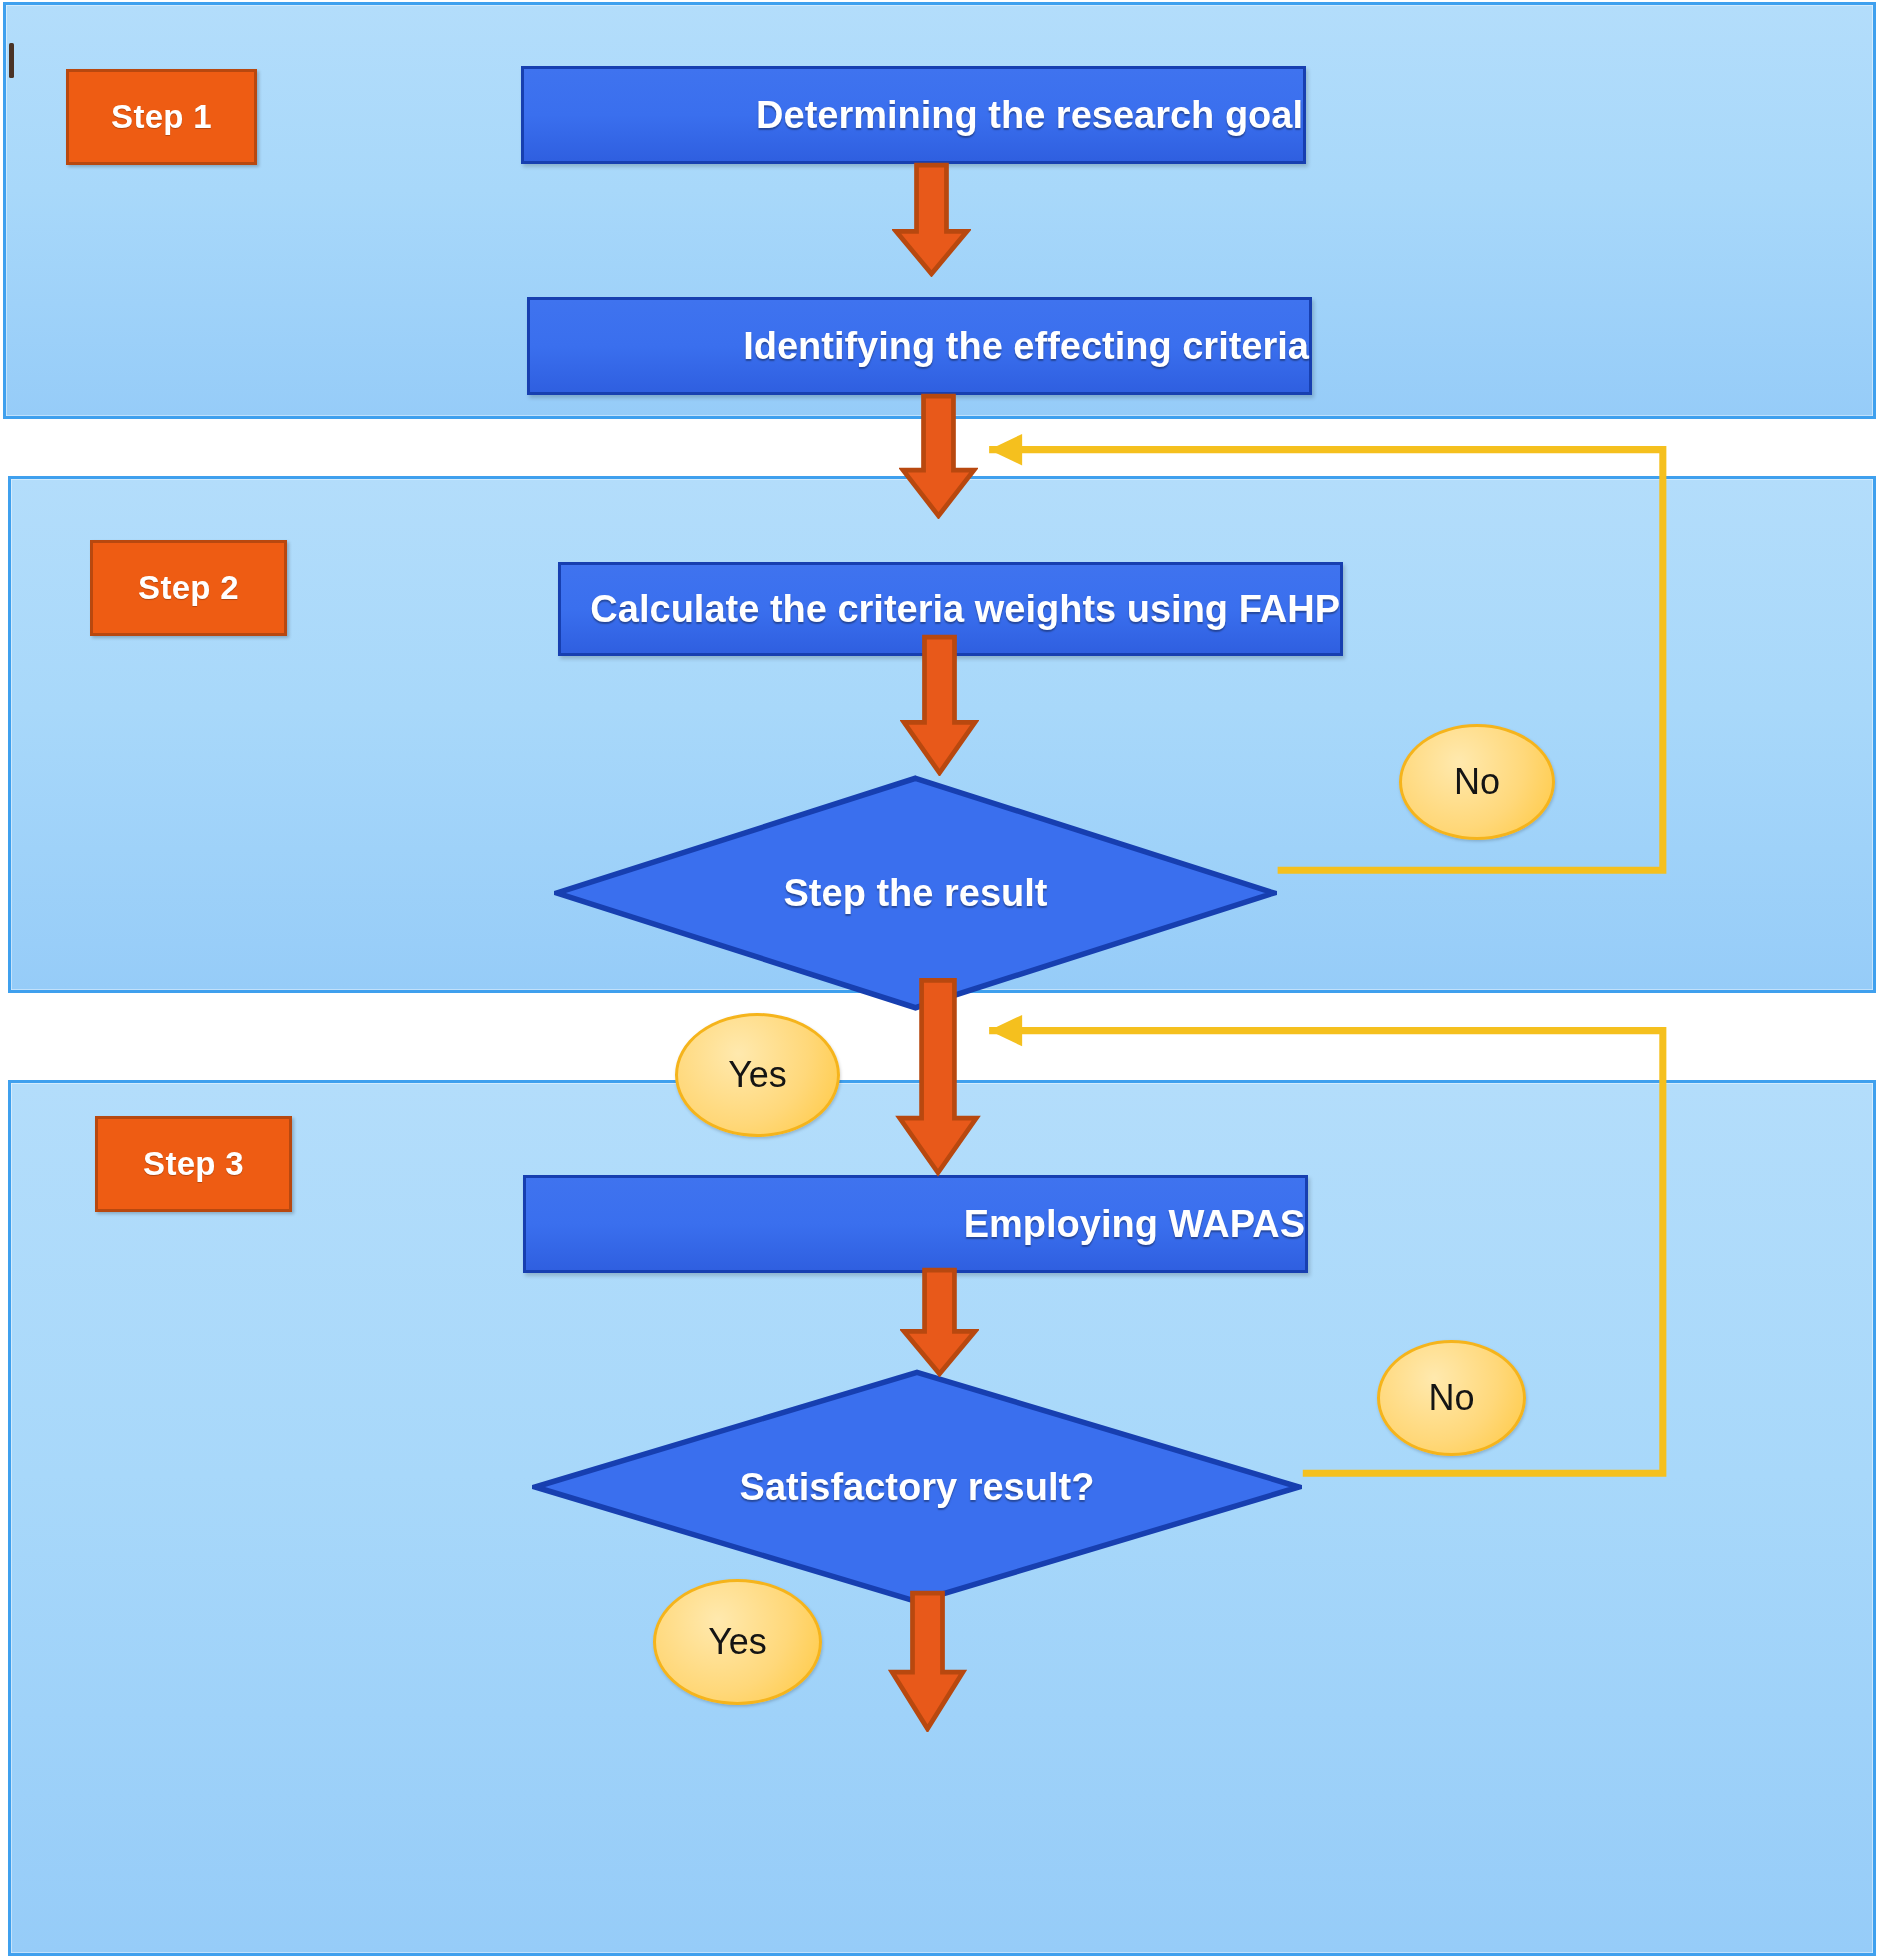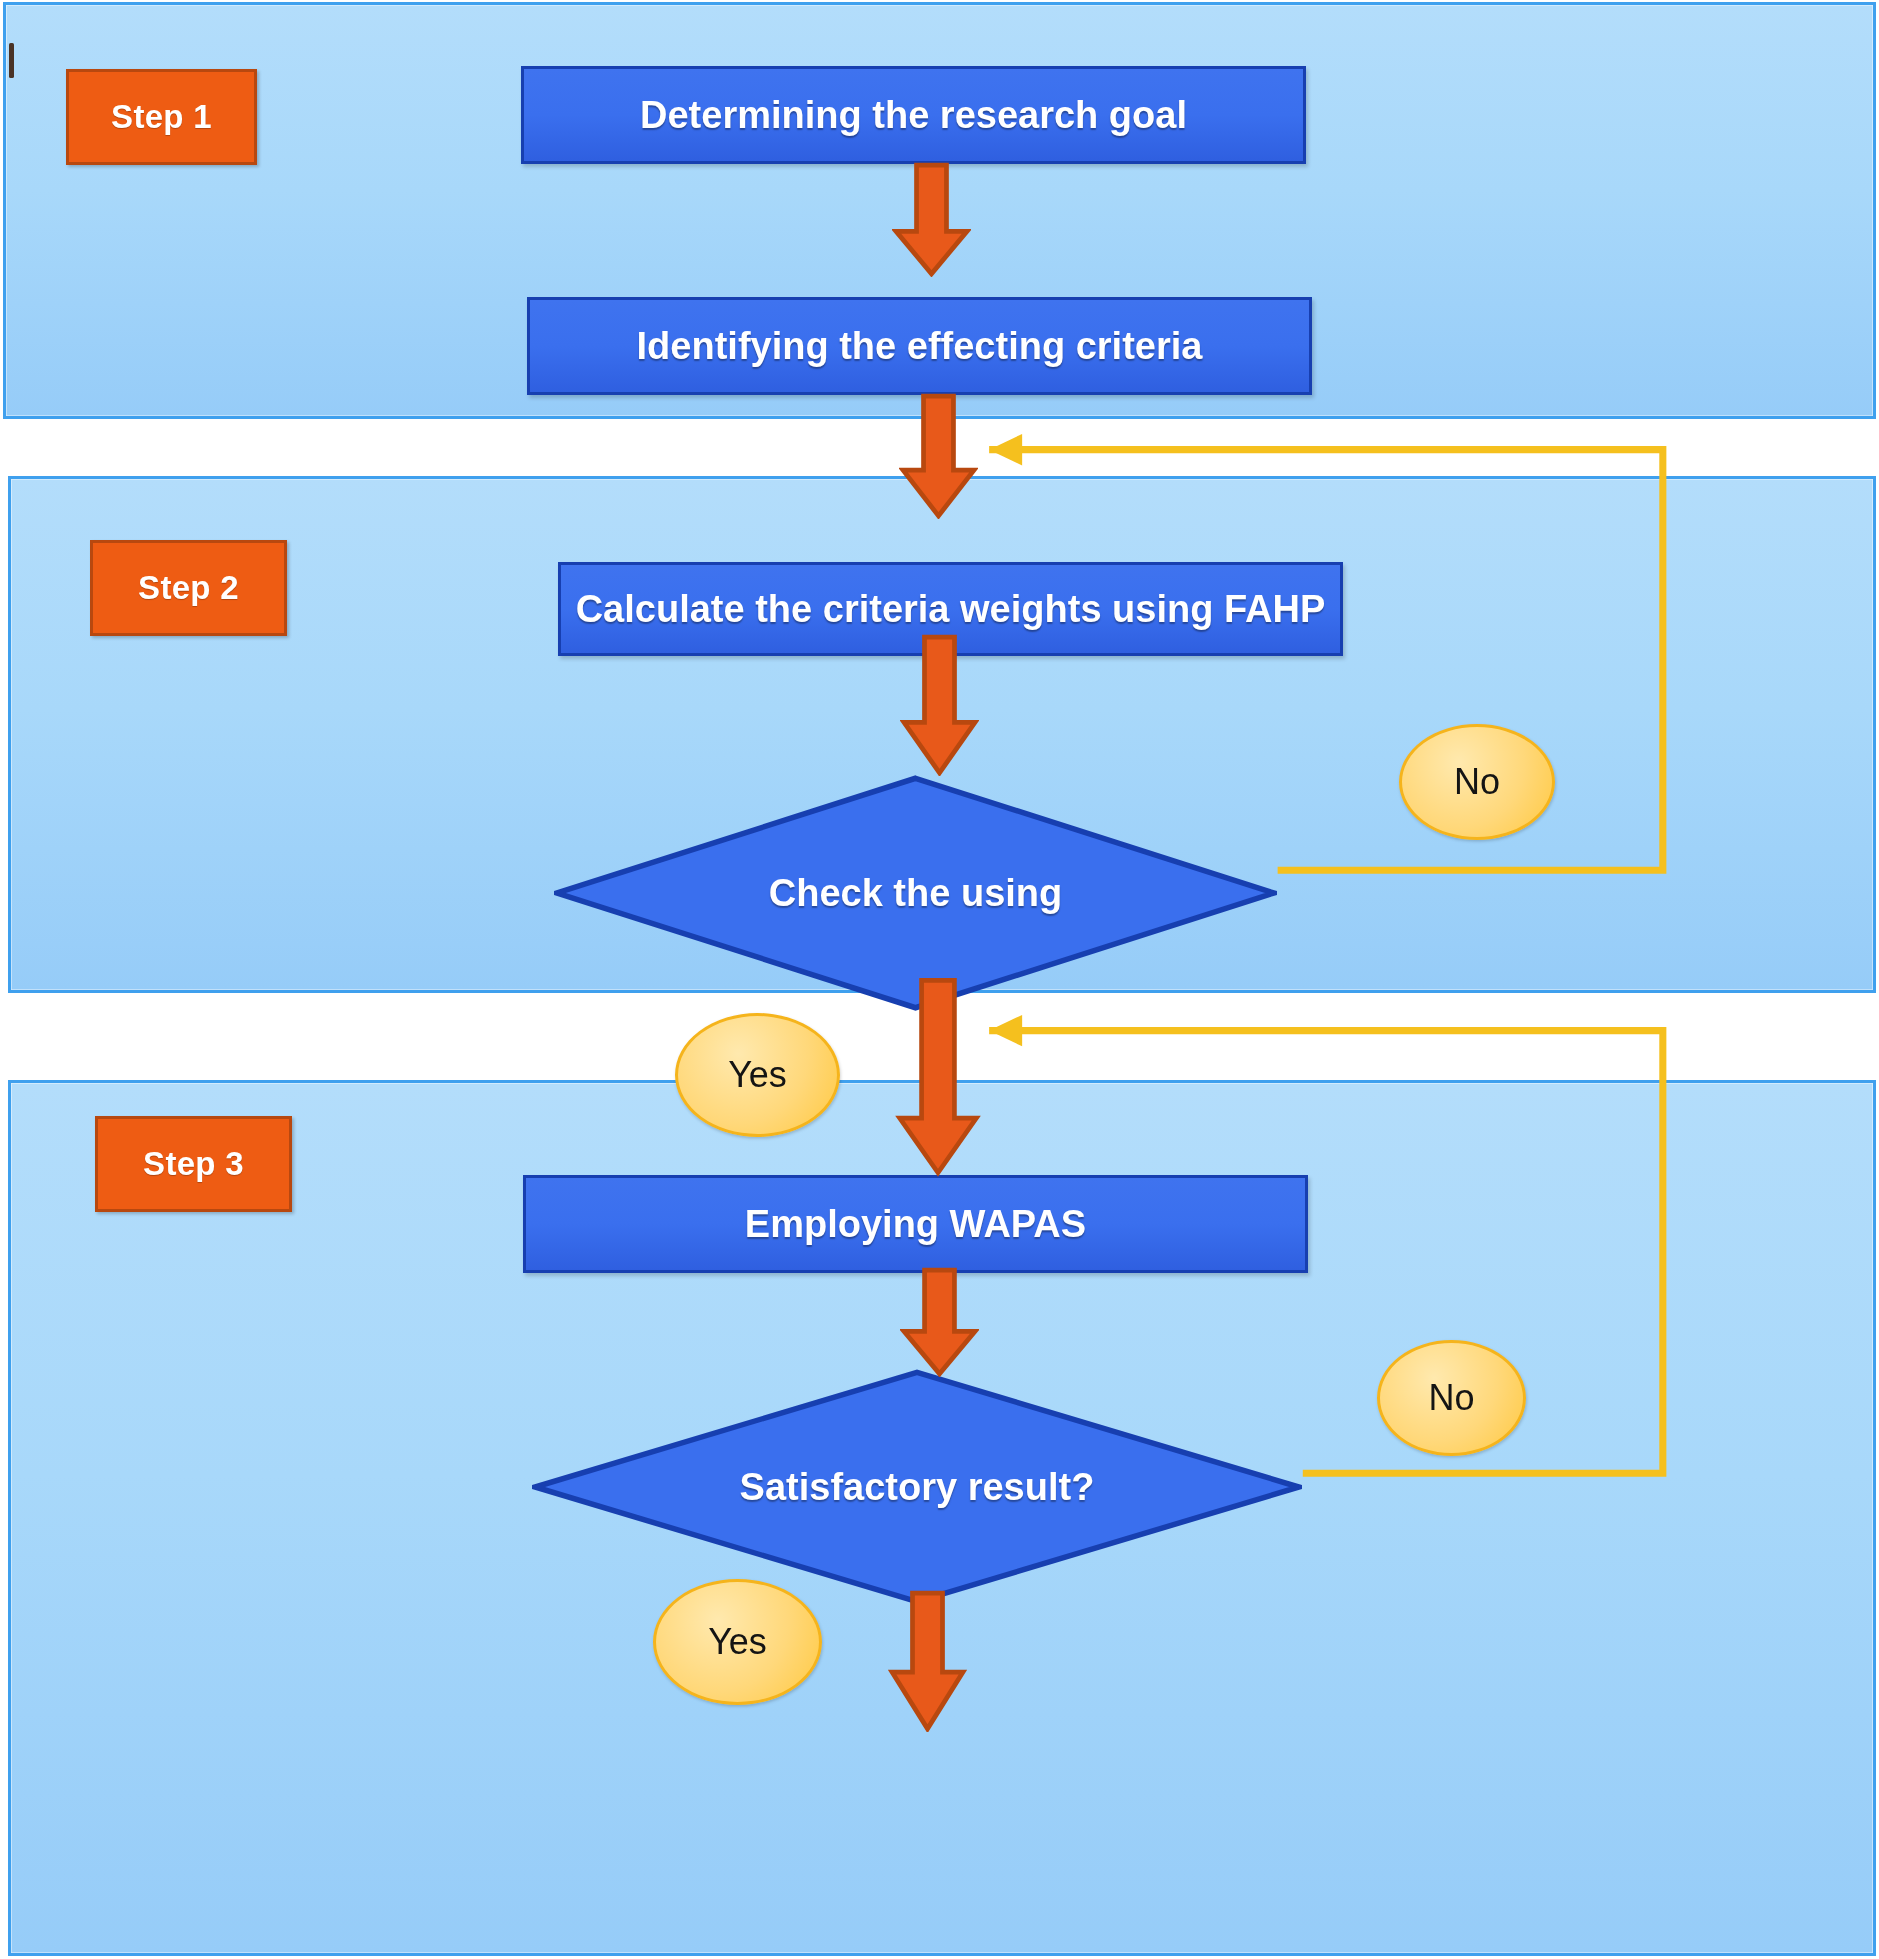--- a/index.html
+++ b/index.html
@@ -40,21 +40,21 @@
   #chip-3 { left: 59px; top: 1116px; width: 197px; height: 96px; margin-left: 36px; }
 
   
   .proc-box {
     position: absolute;
     background: linear-gradient(180deg,#3f73ef 0%,#3a6fee 50%,#2f5fe0 100%);
     border: 3.9px solid #173fb0;
     color: #ffffff;
     font-weight: bold;
     font-size: 38px;
-    display: flex; align-items: center; justify-content: center;
+    display: flex; align-items: center; justify-content: flex-end;
     text-align: center;
     text-shadow: 0 1.6px 1.6px rgba(0,0,0,.35);
     box-shadow: 2.4px 3.1px 3.9px rgba(0,0,0,.18);
   }
   #box-goal     { left: 521px; top: 66px;   width: 785px; height: 98px; }
   #box-criteria { left: 527px; top: 297px;  width: 785px; height: 98px; }
   #box-fahp     { left: 534px; top: 562px;  width: 785px; height: 94px; margin-left: 24px; }
   #box-wapas    { left: 523px; top: 1175px; width: 785px; height: 98px; }
   #box-result   { left: 521px; top: 1726px; width: 785px; height: 102px; }
 
@@ -144,21 +144,21 @@
     <span>Calculate the criteria weights using FAHP</span>
   </div>
   <div class="proc-box" id="box-wapas">
     <span>Employing WAPAS</span>
   </div>
 
   <div class="diamond-wrap" id="dia-check">
     <svg width="723" height="236" viewBox="0 0 920 300" xmlns="http://www.w3.org/2000/svg">
       <polygon points="460,4 916,150 460,296 4,150" fill="#3a6fee" stroke="#173fb0" stroke-width="7"></polygon>
     </svg>
-    <div class="diamond-label">Check the using</div>
+    <div class="diamond-label">Step the result</div>
   </div>
 
   <div class="diamond-wrap" id="dia-satis">
     <svg width="770" height="236" viewBox="0 0 980 300" xmlns="http://www.w3.org/2000/svg">
       <polygon points="490,4 976,150 490,296 4,150" fill="#3a6fee" stroke="#173fb0" stroke-width="7"></polygon>
     </svg>
     <div class="diamond-label">Satisfactory result?</div>
   </div>
 
   <svg class="arrow-down" id="arr-1" viewBox="0 0 100 146" xmlns="http://www.w3.org/2000/svg">

